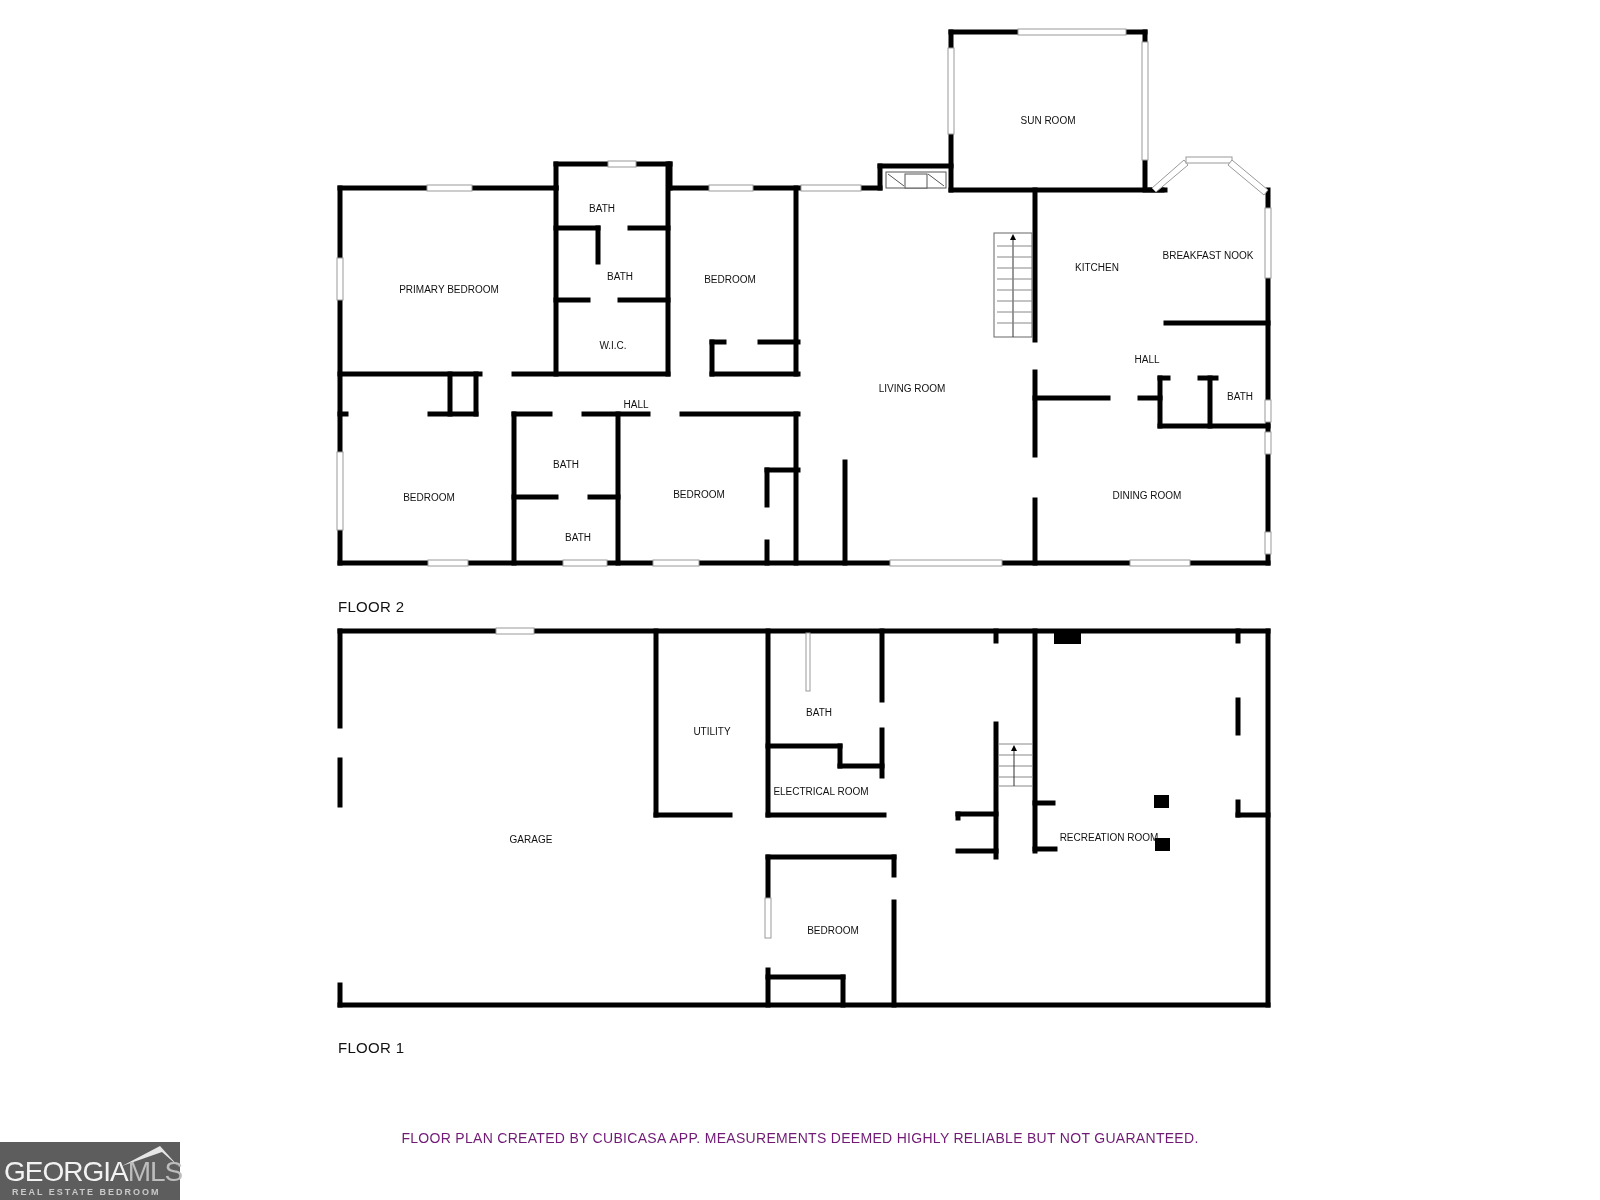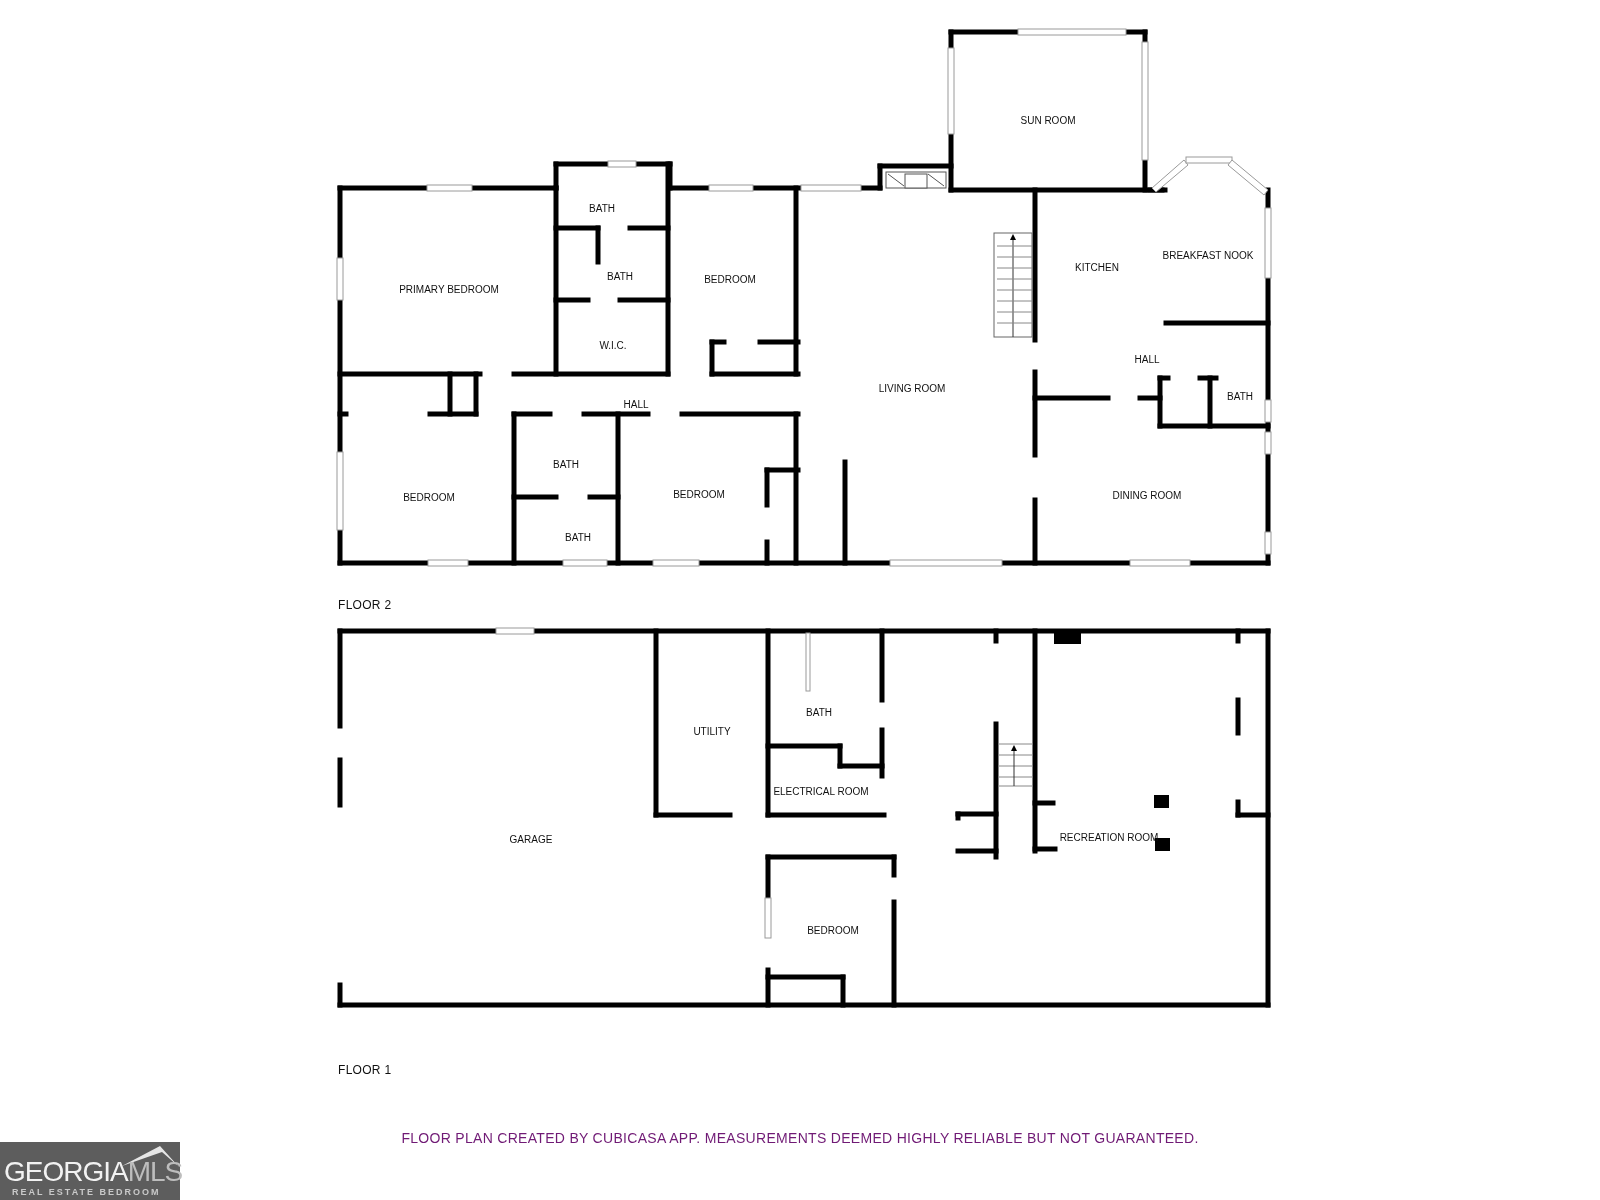--- a/index.html
+++ b/index.html
@@ -1,21 +1,21 @@
 <!DOCTYPE html>
 <html><head>
 <meta charset="utf-8">
 <style>
   html, body { margin:0; padding:0; background:#ffffff; }
   body { width:1600px; height:1200px; position:relative; overflow:hidden; font-family:"Liberation Sans", sans-serif; }
   #plan { position:absolute; left:0; top:0; }
   .wall { stroke:#000; stroke-width:5; stroke-linecap:square; fill:none; }
   .win { stroke:#9a9a9a; stroke-width:1; fill:#fff; }
   .room-label { font-family:"Liberation Sans", sans-serif; font-size:10px; fill:#111; text-anchor:middle; }
-  .floor-label { position:absolute; font-size:12px; color:#111; font-family:"Liberation Sans", sans-serif; letter-spacing:0.3px; }
+  .floor-label { position:absolute; font-size:15px; color:#111; font-family:"Liberation Sans", sans-serif; letter-spacing:0.3px; }
   .footer-note { position:absolute; left:0; width:1600px; top:1130px; text-align:center; font-size:14px; color:#701a75; font-family:"Liberation Sans", sans-serif; letter-spacing:0.3px; }
   .logo { position:absolute; left:0; top:1142px; width:180px; height:72px; background:#5d5d5d; }
   .logo-main { position:absolute; left:4px; top:14px; font-size:28px; color:#f2f2f2; font-family:"Liberation Sans", sans-serif; letter-spacing:-1px; }
   .logo-main .mls { color:#bdbdbd; }
   .logo-sub { position:absolute; left:12px; top:45px; font-size:9px; color:#c9c9c9; letter-spacing:2px; font-weight:bold; font-family:"Liberation Sans", sans-serif; }
   .logo-roof { position:absolute; left:122px; top:2px; }
 </style>
 </head>
 <body>
 
@@ -226,21 +226,21 @@
     <text class="room-label" x="531" y="843">GARAGE</text>
     <text class="room-label" x="712" y="735">UTILITY</text>
     <text class="room-label" x="819" y="716">BATH</text>
     <text class="room-label" x="821" y="795">ELECTRICAL ROOM</text>
     <text class="room-label" x="833" y="934">BEDROOM</text>
     <text class="room-label" x="1109" y="841">RECREATION ROOM</text>
   </g>
 </svg>
 
 <div class="floor-label" style="left:338px; top:598px;">FLOOR 2</div>
-<div class="floor-label" style="left:338px; top:1039px;margin-top:24px;">FLOOR 1</div>
+<div class="floor-label" style="left:338px; top:1039px;">FLOOR 1</div>
 
 <div class="footer-note">FLOOR PLAN CREATED BY CUBICASA APP. MEASUREMENTS DEEMED HIGHLY RELIABLE BUT NOT GUARANTEED.</div>
 
 <div class="logo">
   <svg class="logo-roof" width="56" height="22" viewBox="0 0 56 22">
     <polygon points="0,22 38,2 56,22 40,8" fill="#e6e6e6"></polygon>
   </svg>
   <div class="logo-main"><span>GEORGIA</span><span class="mls">MLS</span></div>
   <div class="logo-sub">REAL ESTATE BEDROOM</div>
 </div>

